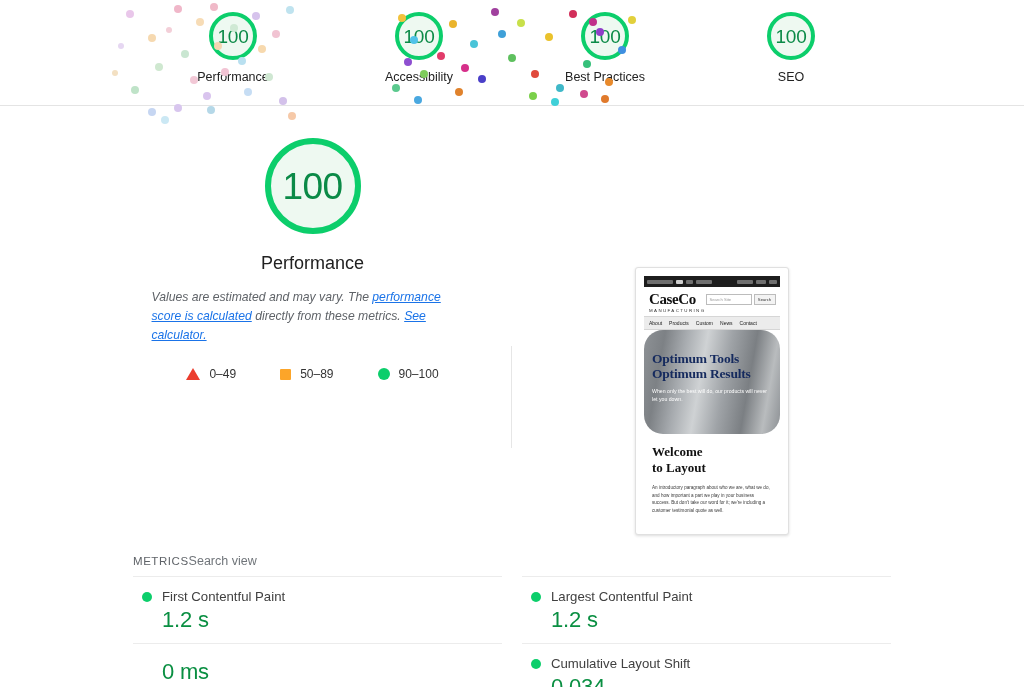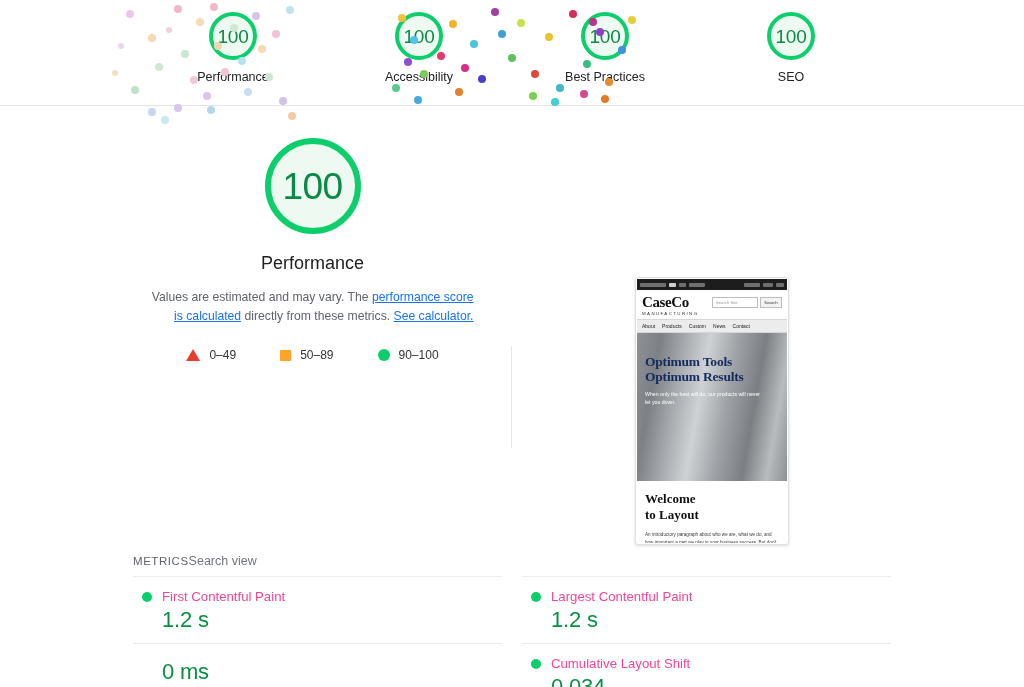--- a/index.html
+++ b/index.html
@@ -99,21 +99,22 @@
     margin-top: 19px;
     font-size: 18px;
     color: #212121;
   }
   .big-desc {
     margin: 14px auto 0;
     width: 322px;
     font-size: 12.2px;
     line-height: 19px;
     color: #5f6368;
-    text-align: right;
+    text-align: left;
+    font-style: italic;
   }
   .big-desc a { color: #1a73e8; text-decoration: underline; }
 
   .legend {
     margin-top: 22px;
     display: flex;
     justify-content: center;
     align-items: flex-end;
     gap: 44px;
   }
@@ -148,23 +149,22 @@
   
   .thumb-wrap {
     position: absolute;
     left: 635px; top: 161px;
     width: 154px; height: 268px;
     background: #fff;
     border: 1px solid #e0e0e0;
     border-radius: 3px;
     box-shadow: 0 1px 3px rgba(0,0,0,.14);
     box-sizing: border-box;
-    padding: 1px;
+    padding: 8px;
     overflow: hidden;
-    margin-top: 10px;
   }
   .thumb {
     width: 100%; height: 100%;
     overflow: hidden;
     position: relative;
     background: #fff;
   }
   .t-utilbar {
     height: 11px;
     background: #1d1d1d;
@@ -222,29 +222,30 @@
     display: flex;
     gap: 7px;
     background: #ececec;
     border-top: 1px solid #d6d6d6;
     border-bottom: 1px solid #d6d6d6;
     padding: 3px 5px;
     font-size: 5px;
     color: #1a1a1a;
   }
   .t-hero {
-    height: 148px;
+    height: 104px;
     position: relative;
     background:
       linear-gradient(100deg,
         #8e9296 0%, #7d8185 14%, #a7abaf 28%,
         #cfd2d4 42%, #9fa3a7 58%, #7b7f83 74%,
         #b9bcbe 88%, #8c9094 100%);
     padding: 22px 8px 0 8px;
     box-sizing: border-box;
+    border-radius: 19px;
   }
   .t-hero h2 {
     margin: 0;
     font-family: "Liberation Serif", serif;
     font-weight: bold;
     font-size: 13.5px;
     line-height: 14.5px;
     color: #152a5e;
     letter-spacing: -0.2px;
   }
@@ -312,21 +313,21 @@
   }
   .metric-dot {
     width: 10px; height: 10px;
     border-radius: 50%;
     background: #0cce6b;
     flex: none;
     margin-left: 9px;
   }
   .metric-name {
     font-size: 13.2px;
-    color: #ec4899;
+    color: #404040;
   }
   .metric-value {
     margin-top: 3px;
     margin-left: 29px;
     font-size: 22px;
     color: #0a8f42;
     letter-spacing: -0.2px;
   }
 </style>
 </head>

